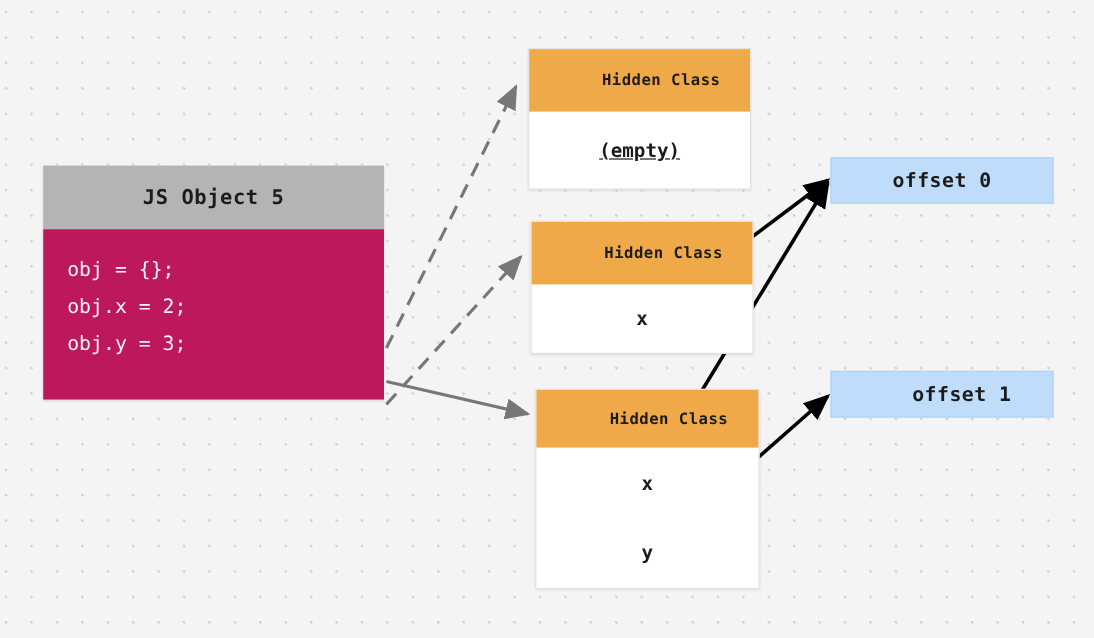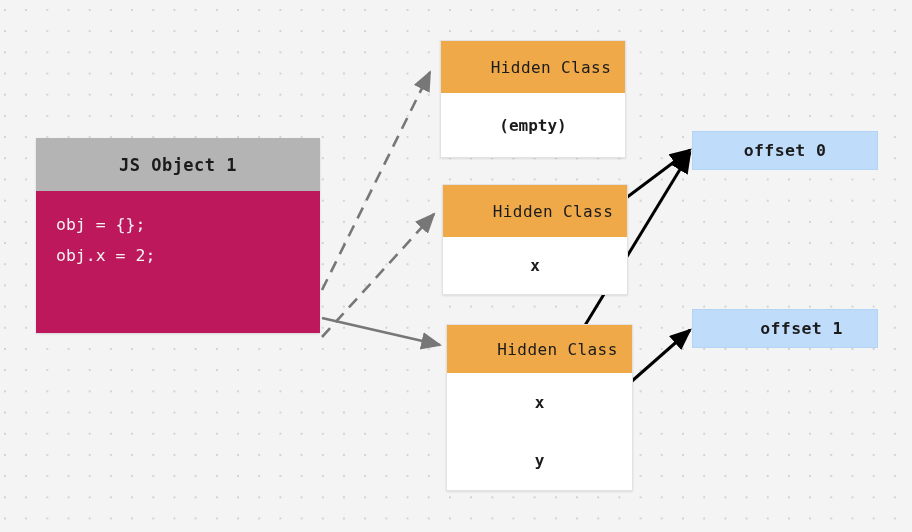--- a/index.html
+++ b/index.html
@@ -70,43 +70,43 @@
     background: #ffffff;
     border: 1px solid #e2e2e2;
     box-shadow: 0 1px 2px rgba(0,0,0,0.10);
   }
   .hc-header {
     background: #efa948;
     color: #1b1b1b;
     display: flex;
     align-items: center;
     justify-content: center;
-    font-size: 16px;
-    font-weight: normal;
+    font-size: 13px;
+    font-weight: bold;
     letter-spacing: 0.4px;
     padding-left: 36px;
   }
   .hc-rows {
     display: flex;
     flex-direction: column;
   }
   .hc-row {
     display: flex;
     align-items: center;
     justify-content: center;
     font-size: 16px;
     font-weight: bold;
     color: #1b1b1b;
   }
   .hc-row.muted { font-weight: bold; }
 
   #hc-empty { left: 440px; top: 40px; width: 186px; height: 118px; }
   #hc-empty .hc-header { height: 52px; }
   #hc-empty .hc-rows { height: 64px; }
-  #hc-empty .hc-row { height: 64px; }
+  #hc-empty .hc-row { height: 64px; text-decoration: underline; }
 
   #hc-x { left: 442px; top: 184px; width: 186px; height: 111px; }
   #hc-x .hc-header { height: 52px; }
   #hc-x .hc-rows { height: 57px; }
   #hc-x .hc-row { height: 57px; }
 
   #hc-xy { left: 446px; top: 324px; width: 187px; height: 167px; }
   #hc-xy .hc-header { height: 48px; }
   #hc-xy .hc-rows { height: 117px; }
   #hc-xy .hc-row { height: 58.5px; }
@@ -152,24 +152,25 @@
     <path d="M 322,318 L 440,345" fill="none" stroke="#777777" stroke-width="2.6" marker-end="url(#arrow-gray)"></path>
 
     <path d="M 558,249 L 690,150" fill="none" stroke="#000000" stroke-width="3" marker-end="url(#arrow-black)"></path>
 
     <path d="M 545,391 L 690,153" fill="none" stroke="#000000" stroke-width="3" marker-end="url(#arrow-black)"></path>
 
     <path d="M 557,447 L 690,330" fill="none" stroke="#000000" stroke-width="3" marker-end="url(#arrow-black)"></path>
   </svg>
 
   <div class="js-object">
-    <div class="js-object-header">JS Object 1</div>
+    <div class="js-object-header">JS Object 5</div>
     <div class="js-object-body">
       <div class="code-line">obj = {};</div>
       <div class="code-line">obj.x = 2;</div>
+      <div class="code-line">obj.y = 3;</div>
     </div>
   </div>
 
   <div class="hidden-class" id="hc-empty">
     <div class="hc-header">Hidden Class</div>
     <div class="hc-rows">
       <div class="hc-row muted">(empty)</div>
     </div>
   </div>
 

